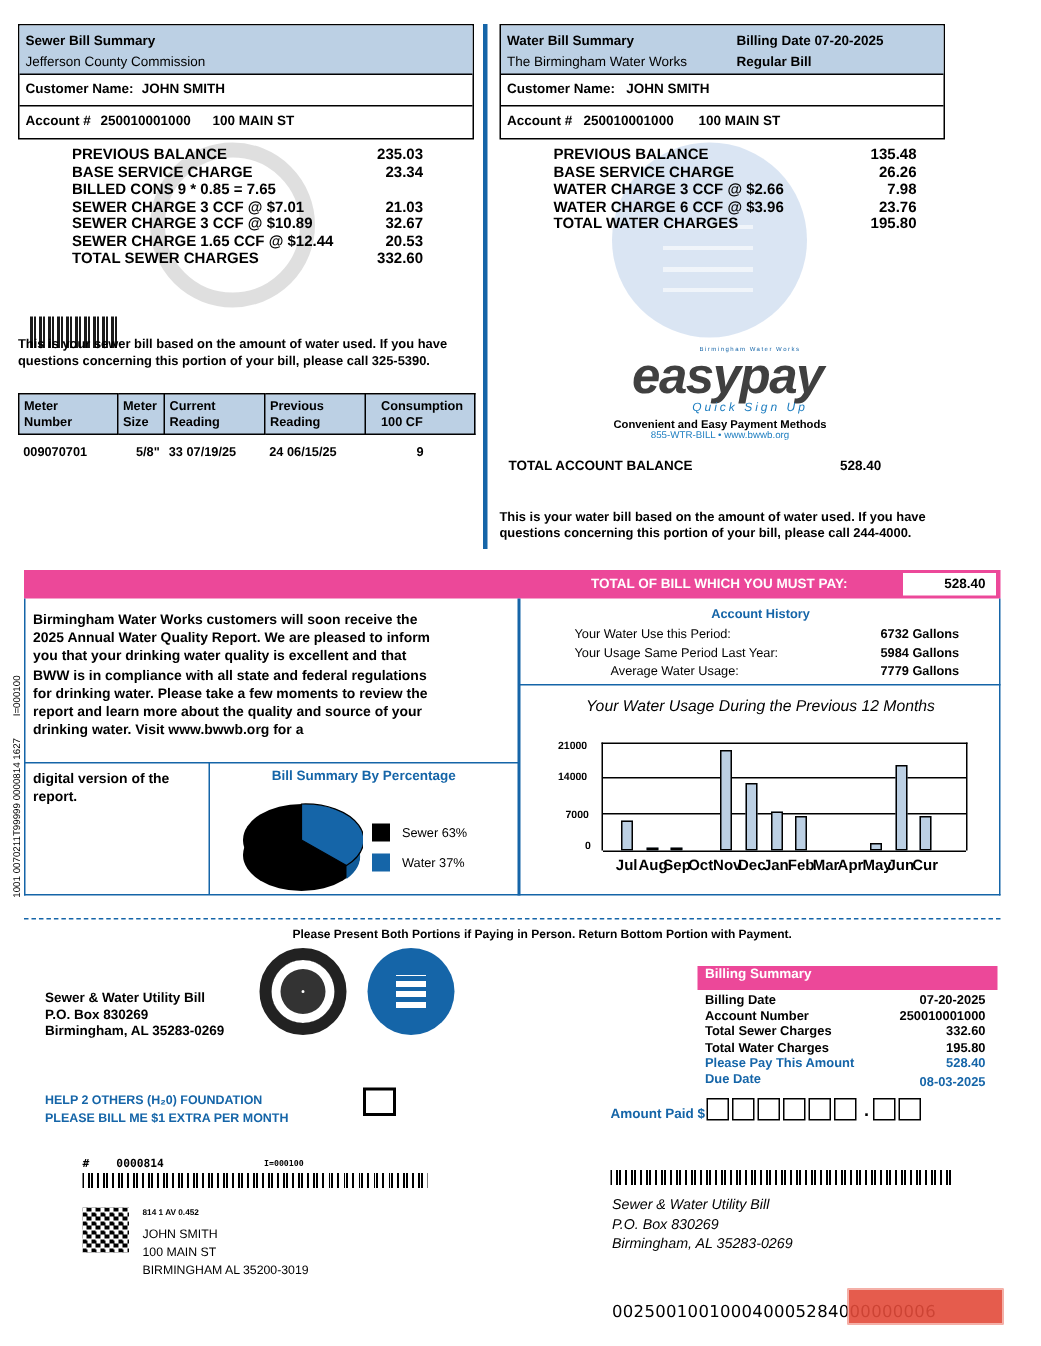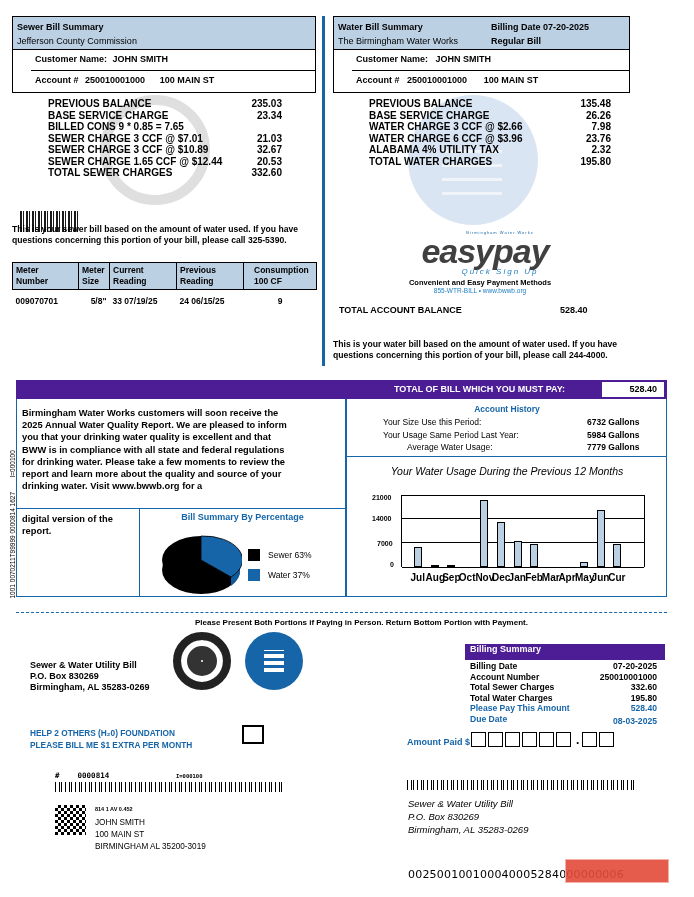--- a/index.html
+++ b/index.html
@@ -5,38 +5,38 @@
   * { box-sizing: border-box; margin: 0; padding: 0; }
   html, body { width: 694px; height: 897px; background: #fff; overflow: hidden; }
   body { position: relative; font-family: "Liberation Sans", sans-serif; color: #000; }
   .abs { position: absolute; }
   .b { font-weight: bold; }
   .blue { color: #1565a8; }
 
   
   .hdrbox { border: 1px solid #000; }
   .hdr-top { background: #bcd0e4; border-bottom: 1px solid #000; height: 33px; padding: 3px 4px; font-size: 9px; font-weight: bold; line-height: 14px; }
-  .hdr-row { height: 21px; padding: 4px 4px; font-size: 9px; font-weight: bold; border-bottom: 1px solid #000; margin-left: 18px; }
+  .hdr-row { height: 21px; padding: 4px 4px; font-size: 9px; font-weight: bold; border-bottom: 1px solid #000; }
   .hdr-row:last-child { border-bottom: none; }
   .hdr-top .sub { font-weight: normal; }
 
   .charges { font-size: 10px; font-weight: bold; line-height: 11.5px; }
   .charges .row { display: flex; }
   .charges .row .lbl { flex: 1; white-space: nowrap; padding-left: 28px; }
   .charges .row .val { width: 60px; text-align: right; }
 
   .seal-gray { border-radius: 50%; border: 10px solid #c9c9c9; opacity: 0.6; }
   .seal-blue { border-radius: 50%; background: #bcd0e9; opacity: 0.55; }
 
   table.meter { border-collapse: collapse; font-size: 8.5px; }
   table.meter th { background: #bcd0e4; border: 1px solid #000; text-align: left; font-weight: bold; padding: 2px 3px; line-height: 11px; vertical-align: top; }
   table.meter td { padding: 6px 3px; font-weight: bold; }
 
   .vline { background: #1565a8; }
-  .bluebar { background: #4c1d95; color: #fff; font-weight: bold; font-size: 9px; }
+  .bluebar { background: #ec4899; color: #fff; font-weight: bold; font-size: 9px; }
 
   .chart-axis-label { font-size: 7px; font-weight: bold; }
   .month { font-size: 10px; font-weight: bold; width: 16px; text-align: right; }
   .paybox { width: 15px; height: 15px; border: 1px solid #000; display: inline-block; margin-right: 2px; }
   .barcode-h { height: 10px; background: repeating-linear-gradient(90deg,#000 0 1px,transparent 1px 4px,#000 4px 5px,transparent 5px 6px,#000 6px 7px,transparent 7px 10px); }
 </style>
 </head>
 <body>
 
 <div class="abs hdrbox" style="left:12px;top:16px;width:304px;">
@@ -144,24 +144,20 @@
     </div>
   <div class="row">
       <span class="lbl">WATER CHARGE 3 CCF @ $2.66</span>
       <span class="val">7.98</span>
     </div>
   <div class="row">
       <span class="lbl">WATER CHARGE 6 CCF @ $3.96</span>
       <span class="val">23.76</span>
     </div>
   <div class="row">
-      <span class="lbl">ALABAMA 4% UTILITY TAX</span>
-      <span class="val">2.32</span>
-    </div>
-  <div class="row">
       <span class="lbl">TOTAL WATER CHARGES</span>
       <span class="val">195.80</span>
     </div>
 </div>
 
 <div class="abs" style="left:410px;top:230px;width:150px;text-align:center;">
   <div style="font-size:4px;color:#1565a8;letter-spacing:1px;margin-left:30px;">Birmingham Water Works</div>
   <div style="font-size:34px;line-height:32px;font-weight:bold;font-style:italic;color:#404040;letter-spacing:-1px;">easypay</div>
   <div style="font-size:8px;font-style:italic;color:#1e7ec0;letter-spacing:2px;margin-left:30px;">Quick Sign Up</div>
 </div>
@@ -202,21 +198,21 @@
   <path d="M41 28 L41 4 A39 24 0 0 1 71 45 Z" fill="#1565a8" stroke="#000" stroke-width="0.8"></path>
 </svg>
 <div class="abs" style="left:248px;top:549px;width:12px;height:12px;background:#000;"></div>
 <div class="abs" style="left:268px;top:550px;font-size:8.5px;">Sewer 63%</div>
 <div class="abs" style="left:248px;top:569px;width:12px;height:12px;background:#1565a8;"></div>
 <div class="abs" style="left:268px;top:570px;font-size:8.5px;">Water 37%</div>
 
 <div class="abs b blue" style="left:347px;top:404px;width:320px;text-align:center;font-size:8.5px;">Account History</div>
 <div class="abs" style="left:383px;top:416px;width:260px;font-size:8.5px;line-height:12.5px;">
   <div style="display:flex;">
-      <span style="flex:1;">Your Size Use this Period:</span>
+      <span style="flex:1;">Your Water Use this Period:</span>
       <span class="b" style="width:56px;">6732 Gallons</span>
     </div>
   <div style="display:flex;">
       <span style="flex:1;">Your Usage Same Period Last Year:</span>
       <span class="b" style="width:56px;">5984 Gallons</span>
     </div>
   <div style="display:flex;">
       <span style="flex:1;margin-left:24px;">Average Water Usage:</span>
       <span class="b" style="width:56px;">7779 Gallons</span>
     </div>

